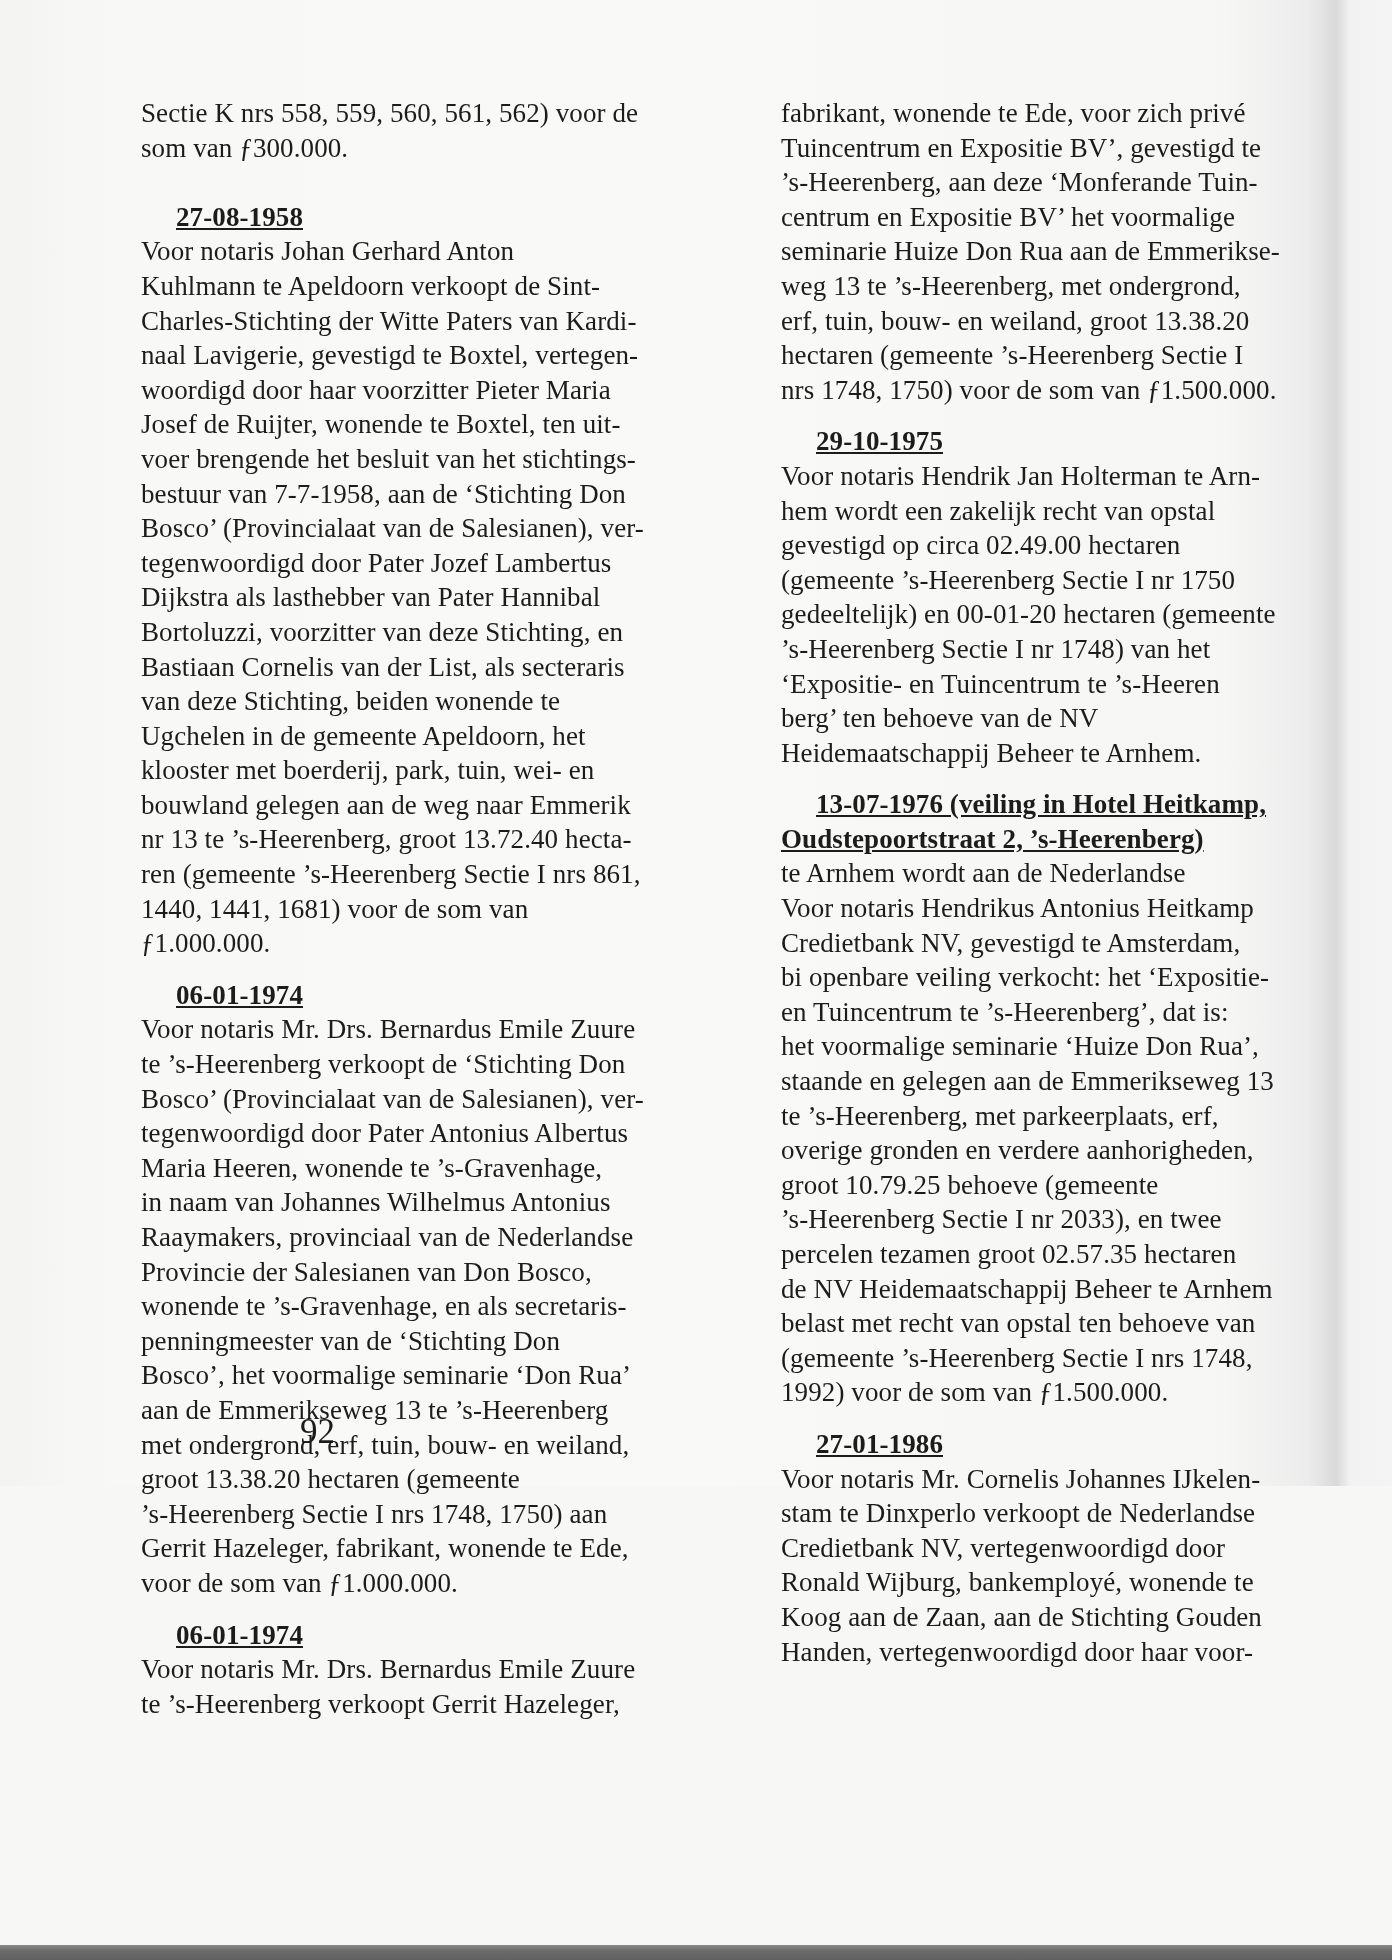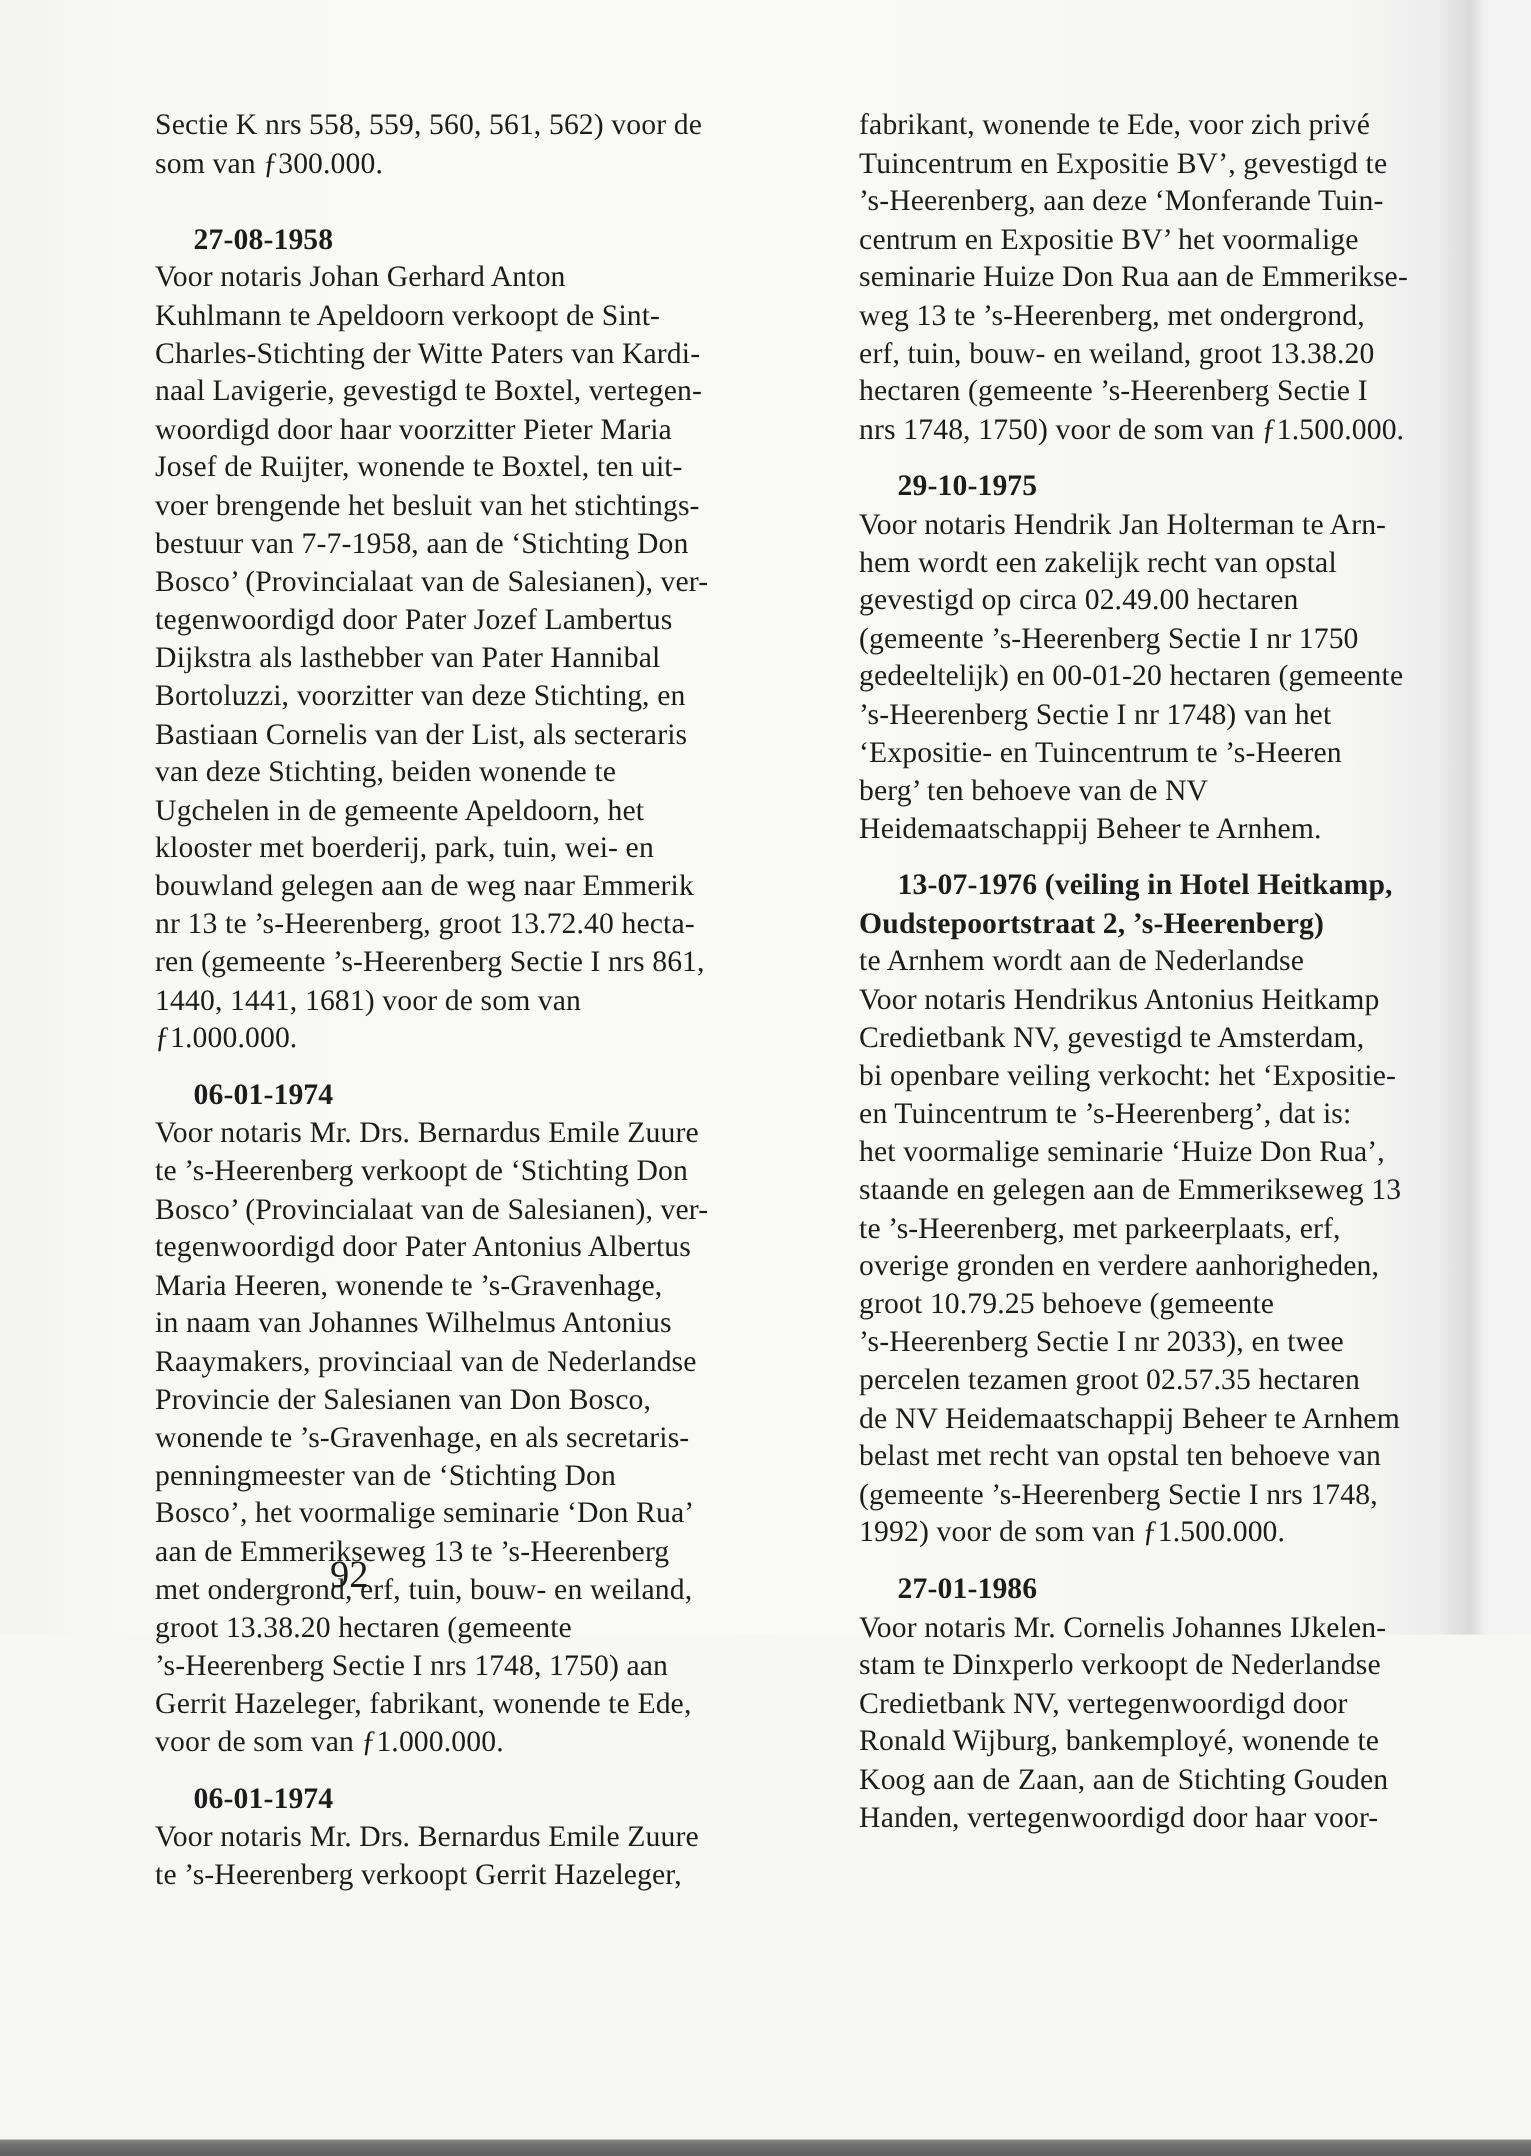--- a/index.html
+++ b/index.html
@@ -41,20 +41,21 @@
     .col-left { left: 141px; width: 560px; }
     .col-right { left: 735px; width: 560px; margin-left: 46px; }
     .line {
       display: block;
       white-space: nowrap;
       height: 34.6px;
     }
     .heading {
       font-weight: bold;
       padding-left: 35px;
+      text-decoration: underline;
     }
     .heading.flush { padding-left: 0; }
     .gap { display: block; height: 34.6px; }
     .gap-sm { display: block; height: 17px; }
     .page-number {
       position: absolute;
       left: 300px;
       top: 1415px;
       font-size: 35px;
       line-height: 34px;

